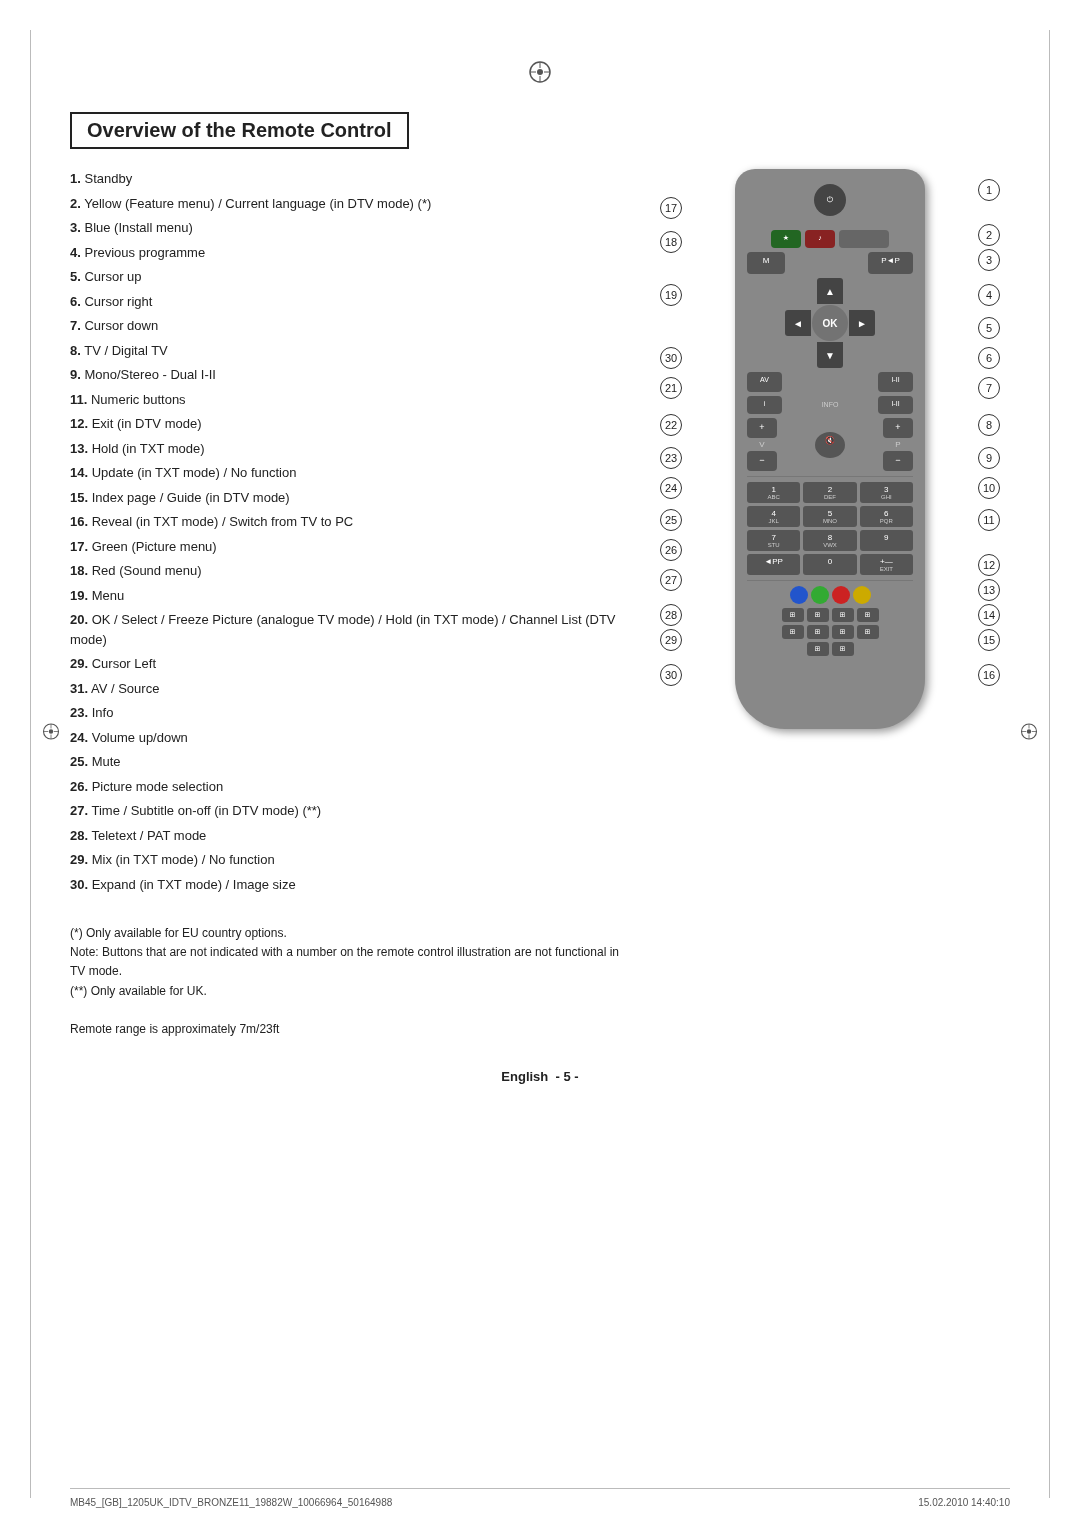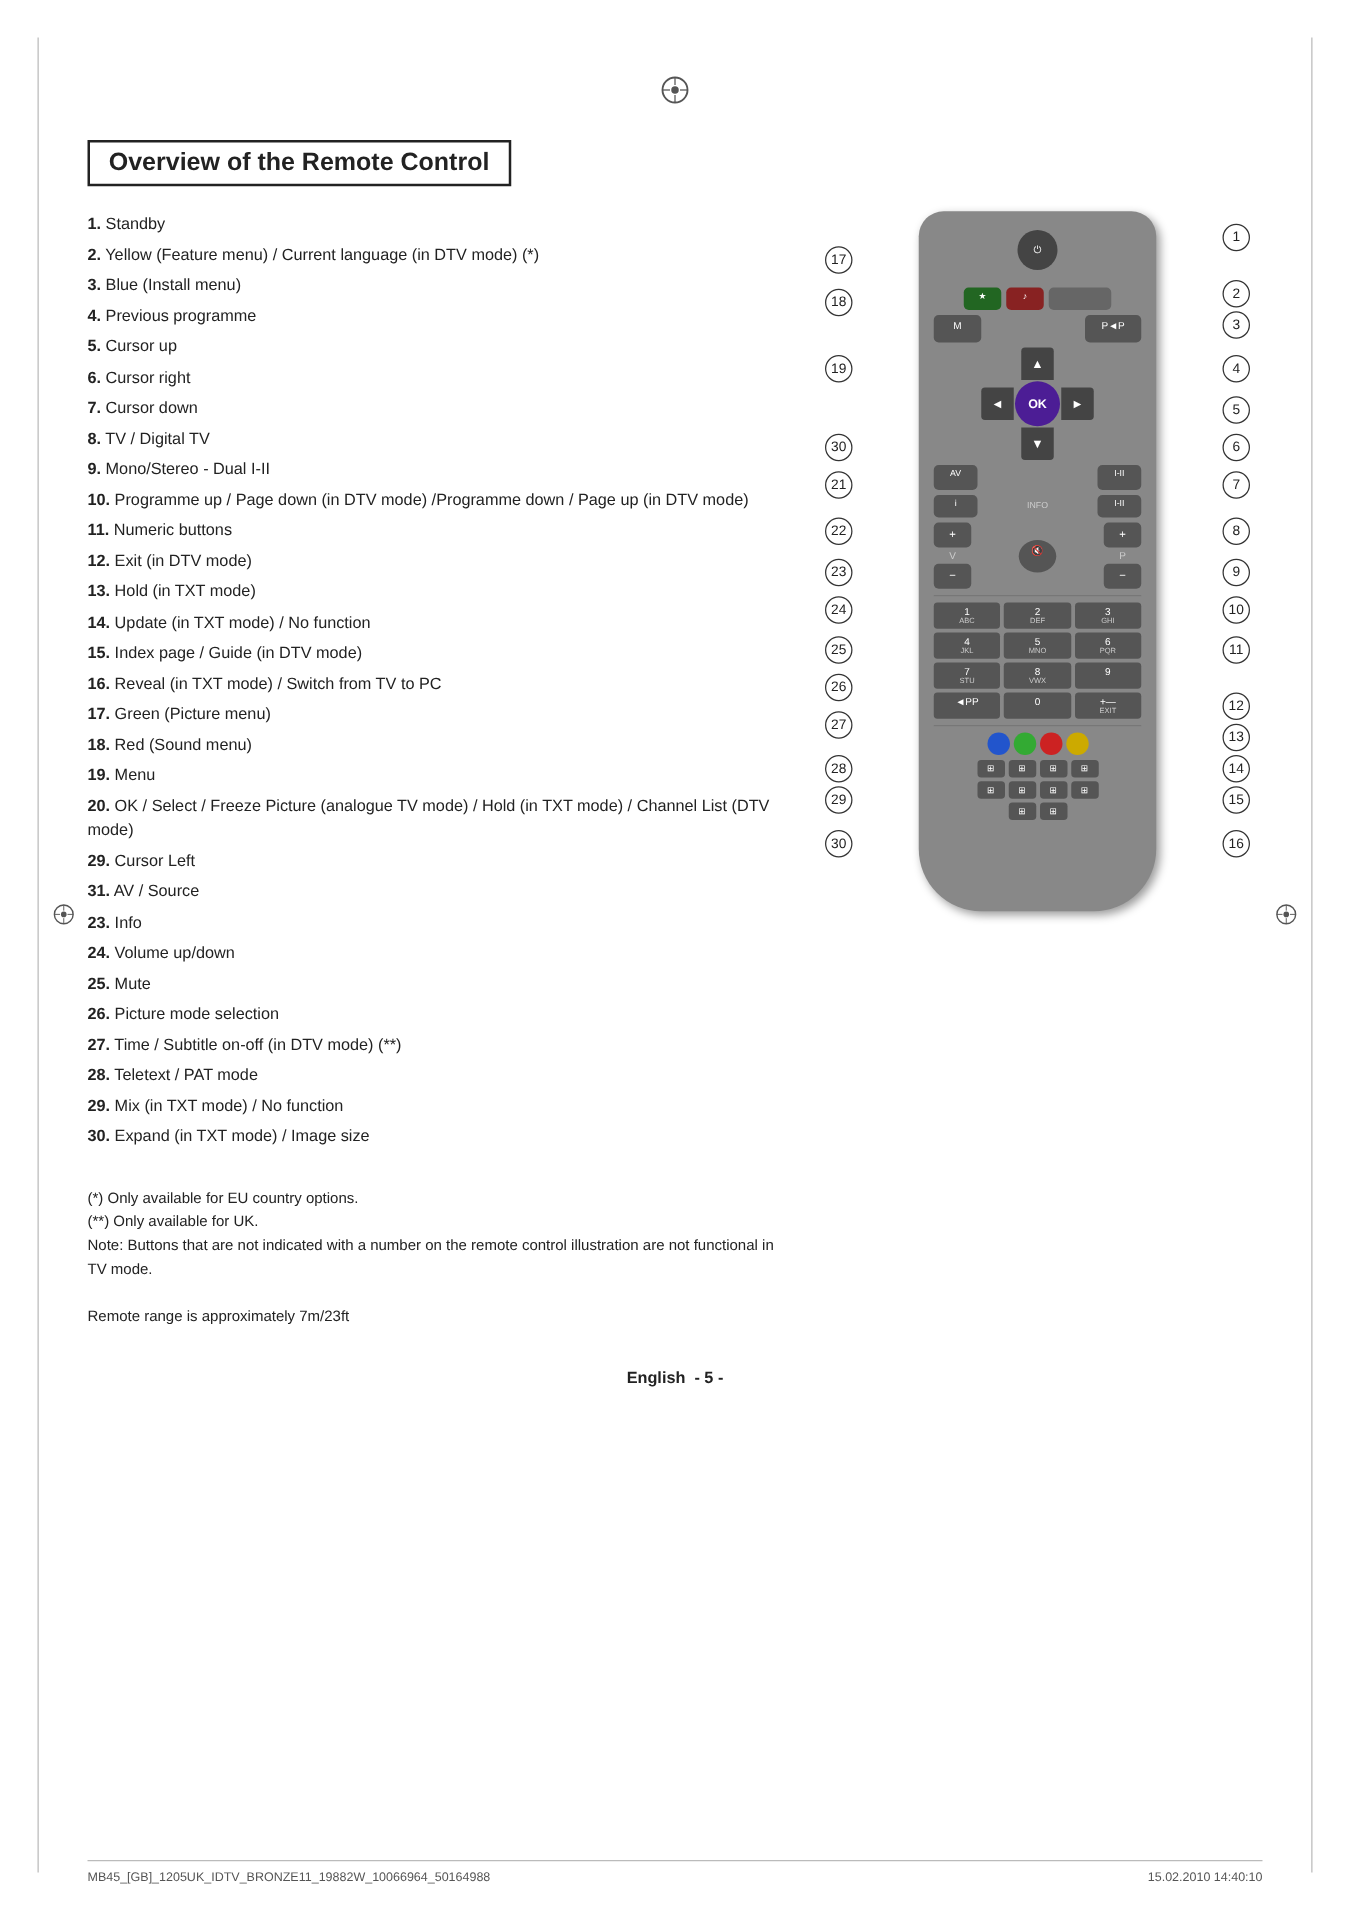--- a/index.html
+++ b/index.html
@@ -119,21 +119,21 @@
       position: relative;
       width: 90px;
       height: 90px;
       margin: 0 auto 4px auto;
     }
     .dpad-center {
       position: absolute;
       top: 50%; left: 50%;
       transform: translate(-50%, -50%);
       width: 36px; height: 36px;
-      background: #4c1d95;
+      background: #737373;
       border-radius: 50%;
       display: flex; align-items: center; justify-content: center;
       color: #fff;
       font-size: 10px;
       font-weight: bold;
       z-index: 2;
       cursor: pointer;
     }
     .dpad-arrow {
       position: absolute;
@@ -303,21 +303,20 @@
       <ol class="feature-list" id="feature-list-ol">
       <li><span class="num">1.</span> Standby</li>
           <li><span class="num">2.</span> Yellow (Feature menu) / Current language (in DTV mode) (*)</li>
           <li><span class="num">3.</span> Blue (Install menu)</li>
           <li><span class="num">4.</span> Previous programme</li>
           <li><span class="num">5.</span> Cursor up</li>
           <li><span class="num">6.</span> Cursor right</li>
           <li><span class="num">7.</span> Cursor down</li>
           <li><span class="num">8.</span> TV / Digital TV</li>
           <li><span class="num">9.</span> Mono/Stereo - Dual I-II</li>
-          <li><span class="num">10.</span> Programme up / Page down (in DTV mode) /Programme down / Page up (in DTV mode)</li>
           <li><span class="num">11.</span> Numeric buttons</li>
           <li><span class="num">12.</span> Exit (in DTV mode)</li>
           <li><span class="num">13.</span> Hold (in TXT mode)</li>
           <li><span class="num">14.</span> Update (in TXT mode) / No function</li>
           <li><span class="num">15.</span> Index page / Guide (in DTV mode)</li>
           <li><span class="num">16.</span> Reveal (in TXT mode) / Switch from TV to PC</li>
           <li><span class="num">17.</span> Green (Picture menu)</li>
           <li><span class="num">18.</span> Red (Sound menu)</li>
           <li><span class="num">19.</span> Menu</li>
           <li><span class="num">20.</span> OK / Select / Freeze Picture (analogue TV mode) / Hold (in TXT mode) / Channel List (DTV mode)</li>
@@ -327,21 +326,21 @@
           <li><span class="num">24.</span> Volume up/down</li>
           <li><span class="num">25.</span> Mute</li>
           <li><span class="num">26.</span> Picture mode selection</li>
           <li><span class="num">27.</span> Time / Subtitle on-off (in DTV mode) (**)</li>
           <li><span class="num">28.</span> Teletext / PAT mode</li>
           <li><span class="num">29.</span> Mix (in TXT mode) / No function</li>
           <li><span class="num">30.</span> Expand (in TXT mode) / Image size</li>
         </ol>
 
       <div class="notes-area" id="notes-area">
-      <p>(*) Only available for EU country options.</p><p>(**) Only available for UK.</p><p>Note: Buttons that are not indicated with a number on the remote control illustration are not functional in TV mode.</p><br><p>Remote range is approximately 7m/23ft</p></div>
+      <p>(*) Only available for EU country options.</p><p>Note: Buttons that are not indicated with a number on the remote control illustration are not functional in TV mode.</p><p>(**) Only available for UK.</p><br><p>Remote range is approximately 7m/23ft</p></div>
     </div>
 
     <div class="right-column">
       <div class="remote-wrapper">
 
         <div class="cnum" style="right:-30px; top:10px;">1</div>
         <div class="cnum" style="right:-30px; top:55px;">2</div>
         <div class="cnum" style="right:-30px; top:80px;">3</div>
         <div class="cnum" style="right:-30px; top:115px;">4</div>
         <div class="cnum" style="right:-30px; top:148px;">5</div>

